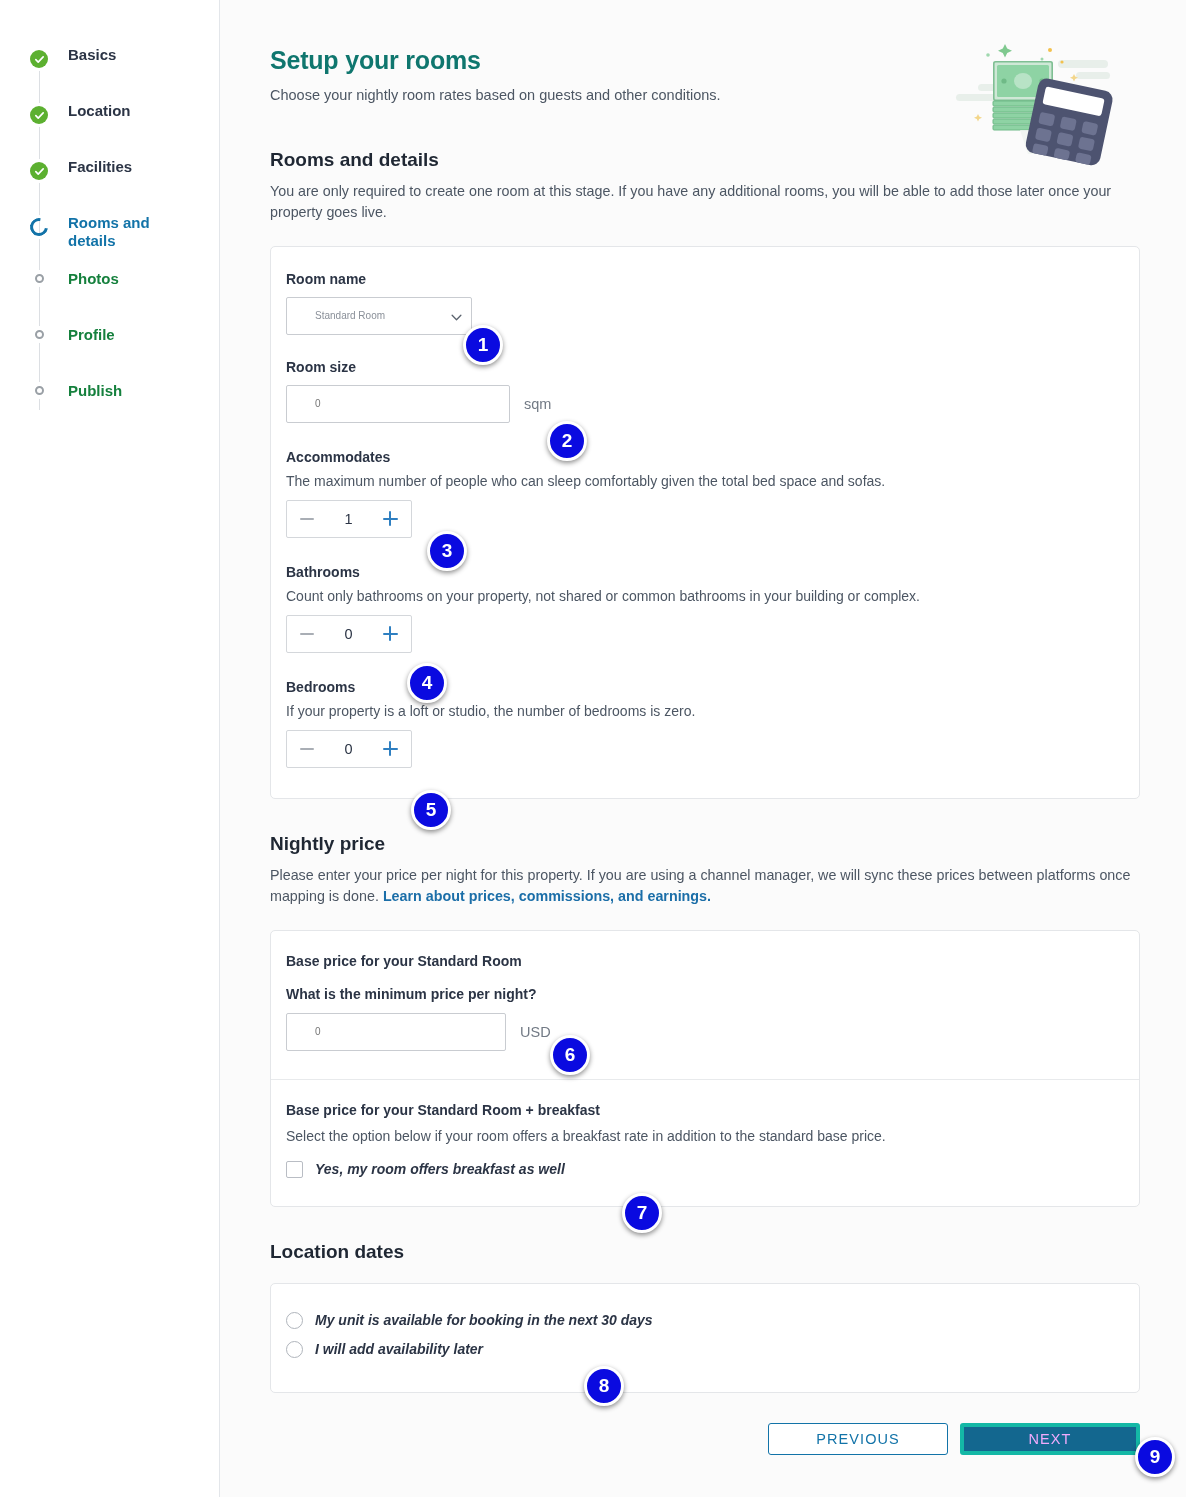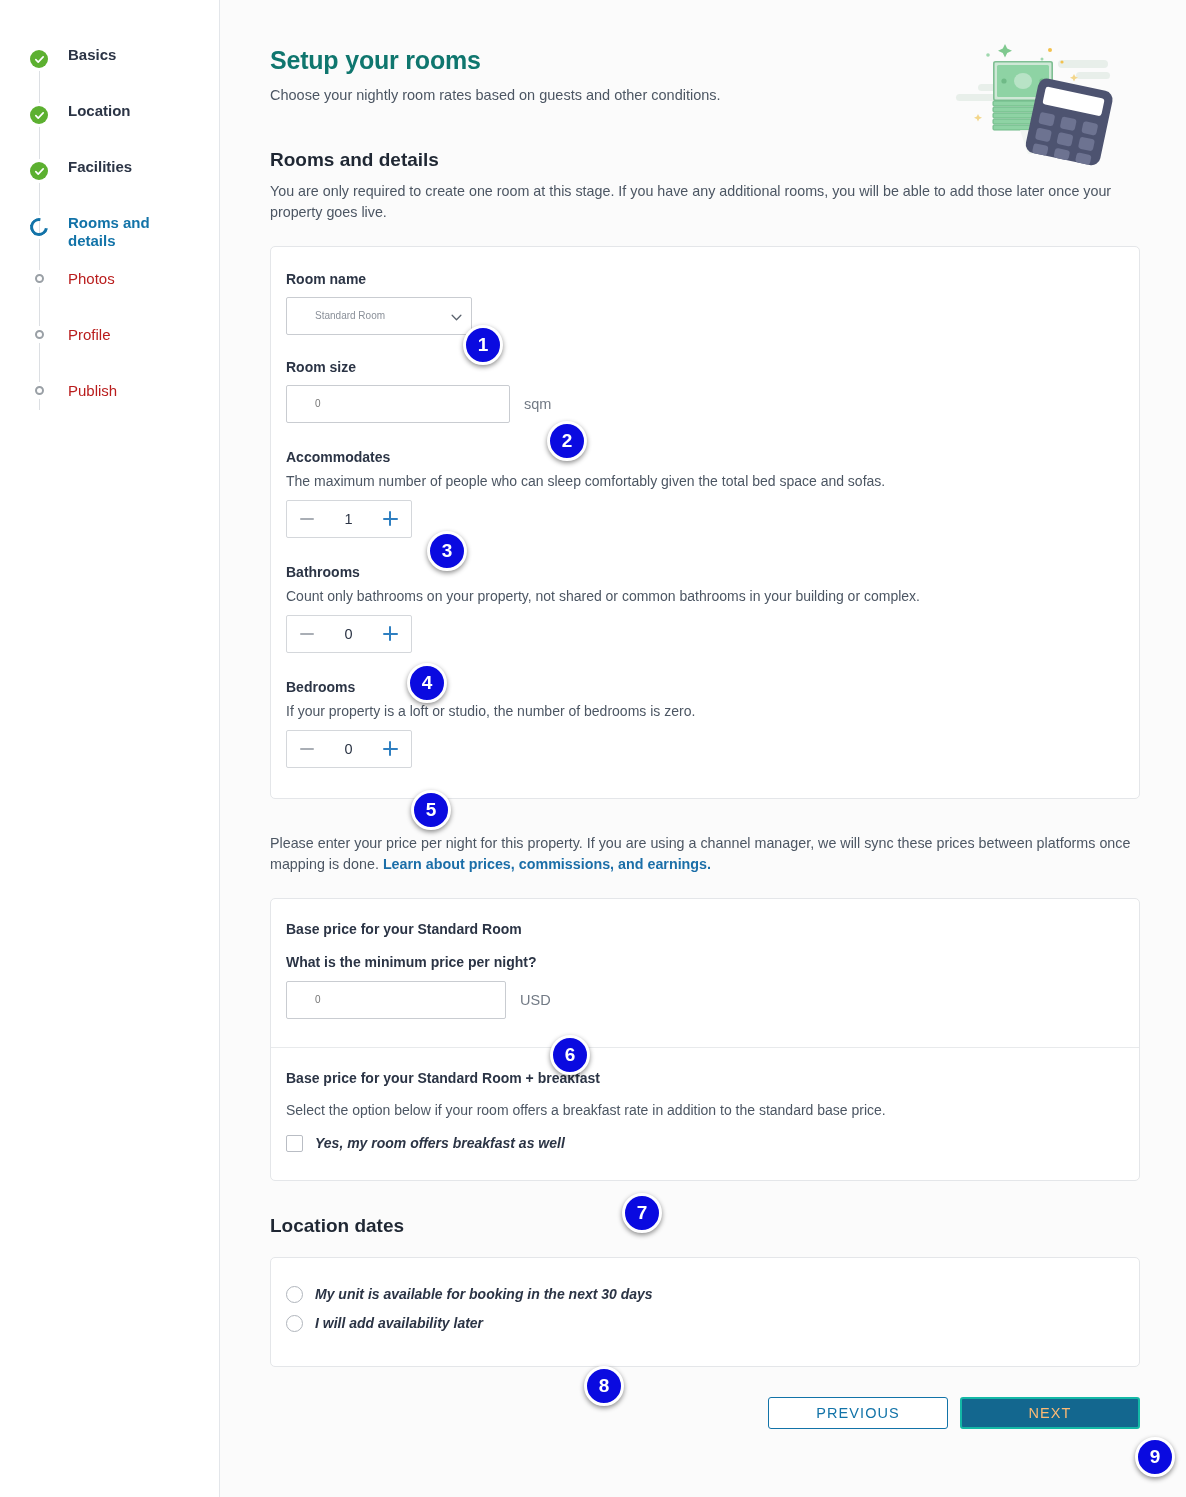--- a/index.html
+++ b/index.html
@@ -71,21 +71,21 @@
   }
   .step-label {
     margin-left: 16px;
     font-size: 15px;
     line-height: 1.18;
     padding-top: 6px;
     max-width: 110px;
   }
   .step.done .step-label { color: #2b3445; font-weight: bold; }
   .step.active .step-label { color: #1273a8; font-weight: bold; }
-  .step.todo .step-label { color: #b91c1c; font-weight: normal; }
+  .step.todo .step-label { color: #15803d; font-weight: bold; }
 
   
   #main {
     position: absolute;
     left: 220px; top: 0;
     width: 966px;
     height: 1497px;
     background: #fbfbfb;
     padding: 0 46px 0 50px;
   }
@@ -220,21 +220,21 @@
     min-width: 180px;
     border-radius: 3px;
     font-size: 14.5px;
     letter-spacing: 1.1px;
     display: flex;
     align-items: center;
     justify-content: center;
     cursor: pointer;
   }
   .btn-secondary { background: #ffffff; border: 1px solid #1273a8; color: #1273a8; }
-  .btn-primary { background: #13678f; border: 2px solid #14b8a6; color: #fdba74; }
+  .btn-primary { background: #13678f; border: 4px solid #14b8a6; color: #f0abfc; }
 
   
   .badge {
     position: absolute;
     width: 40px; height: 40px;
     border-radius: 50%;
     background: #0a0ae0;
     border: 3.5px solid #ffffff;
     box-shadow: 0 2px 5px rgba(0,0,0,.45);
     color: #ffffff;
@@ -427,38 +427,39 @@
     <p class="field-label" style="margin-top:26px;">Bedrooms</p>
     <p class="field-help">If your property is a loft or studio, the number of bedrooms is zero.</p>
     <div class="stepper" style="margin-top:11px;">
       <span class="step-minus"></span>
       <span class="sv">0</span>
       <span class="step-plus"></span>
     </div>
   </div>
 
   <div style="margin-top:34px;">
+    <h2 class="section-title">Nightly price</h2>
     <p class="section-desc" style="max-width:866px;"><span>Please enter your price per night for this property. If you are using a channel manager, we will sync these prices between platforms once mapping is done. </span><a class="link" href="#">Learn about prices, commissions, and earnings.</a></p>
   </div>
 
   <div class="card" style="margin-top:22px;">
     <div style="padding: 22px 15px 28px 15px;">
       <p class="field-label">Base price for your Standard Room</p>
       <p class="field-label" style="margin-top:17px;">What is the minimum price per night?</p>
       <div style="display:flex; align-items:center; margin-top:11px;">
         <input class="txtbox" style="width: 220px; height: 38px; outline: none;" type="text" placeholder="0">
         <span class="suffix">USD</span>
       </div>
     </div>
 
     <div class="divider"></div>
 
     <div style="padding: 22px 15px 28px 15px;">
       <p class="field-label">Base price for your Standard Room + breakfast</p>
-      <p class="field-help" style="margin-top:16px;">Select the option below if your room offers a breakfast rate in addition to the standard base price.</p>
+      <p class="field-help" style="margin-top:10px;">Select the option below if your room offers a breakfast rate in addition to the standard base price.</p>
       <div class="opt-row" style="margin-top:17px;">
         <span class="chk"></span>
         <span class="opt-label">Yes, my room offers breakfast as well</span>
       </div>
     </div>
   </div>
 
   <div style="margin-top:34px;">
     <h2 class="section-title">Location dates</h2>
   </div>

